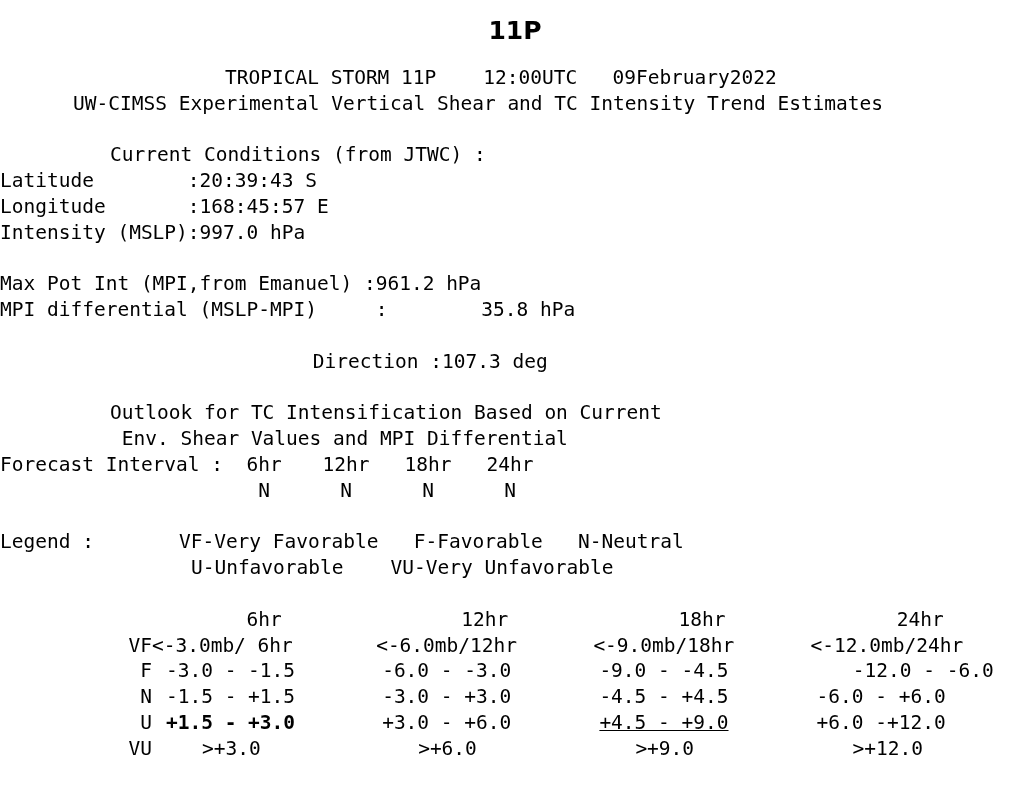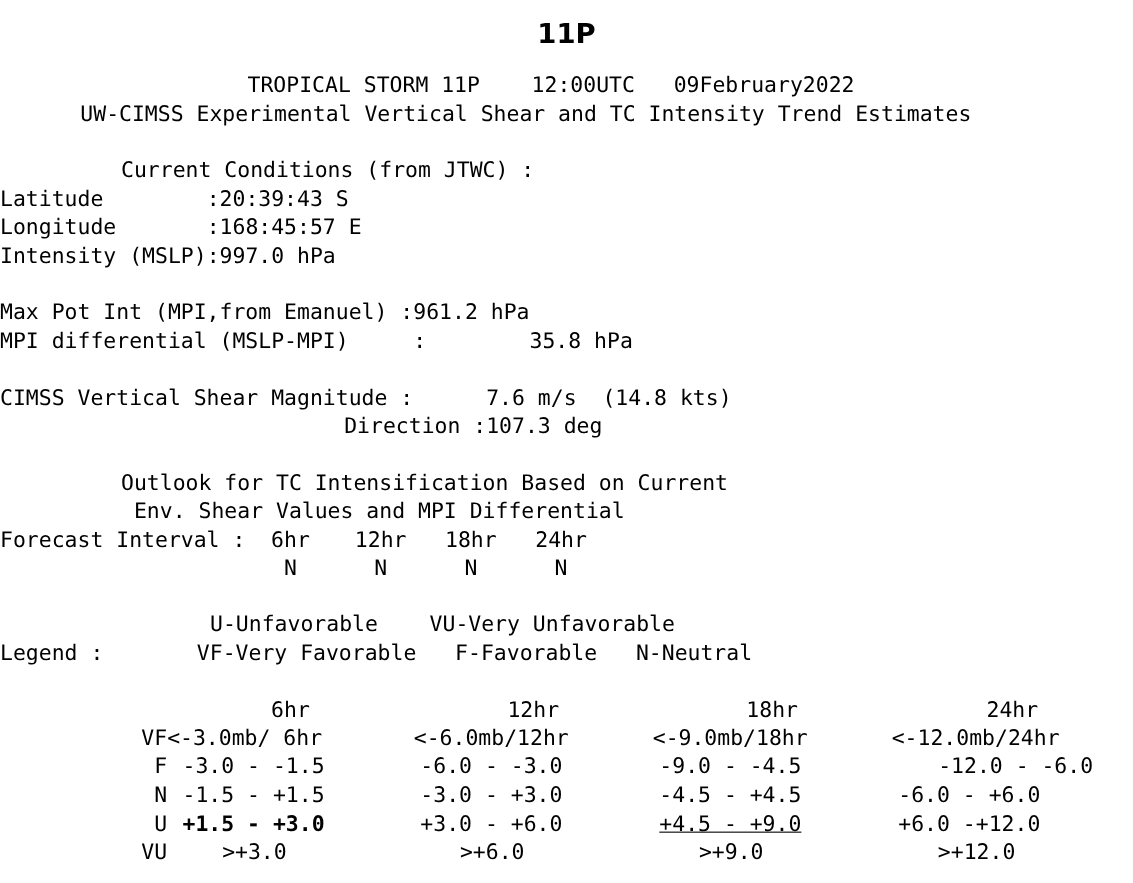--- a/index.html
+++ b/index.html
@@ -130,25 +130,20 @@
       <td class="col-colon">:</td>
       <td class="col-val">35.8 hPa</td>
     </tr>
   </tbody>
     </table>
 
   <div class="spacer"></div>
 
   <table class="tbl">
     <tbody>
-        <tr>
-      <td class="col-label">CIMSS Vertical Shear Magnitude :</td>
-      <td class="col-val">7.6 m/s</td>
-      <td class="col-extra">(14.8 kts)</td>
-    </tr>
     <tr>
       <td class="col-label" style="text-align:right;padding-left:16px;width:426px;">Direction :</td>
       <td class="col-val">107.3 deg</td>
     </tr>
   </tbody>
     </table>
 
   <div class="spacer"></div>
 
   <div class="mono block">Outlook for TC Intensification Based on Current</div>
@@ -171,26 +166,26 @@
       <td class="fc-cell">N</td>
     </tr>
   </tbody>
     </table>
 
   <div class="spacer"></div>
 
   <table class="tbl">
     <tbody>
         <tr>
+      <td class="leg-ind">Legend :</td>
+      <td style="padding-left:85px;">VF-Very Favorable   F-Favorable   N-Neutral</td>
+    </tr>
+    <tr>
       <td class="leg-ind"></td>
       <td style="padding-left:97px;">U-Unfavorable    VU-Very Unfavorable</td>
-    </tr>
-    <tr>
-      <td class="leg-ind">Legend :</td>
-      <td style="padding-left:85px;">VF-Very Favorable   F-Favorable   N-Neutral</td>
     </tr>
   </tbody>
     </table>
 
   <div class="spacer"></div>
 
 
   <table class="mit-tbl">
     <tbody>
         <tr>

